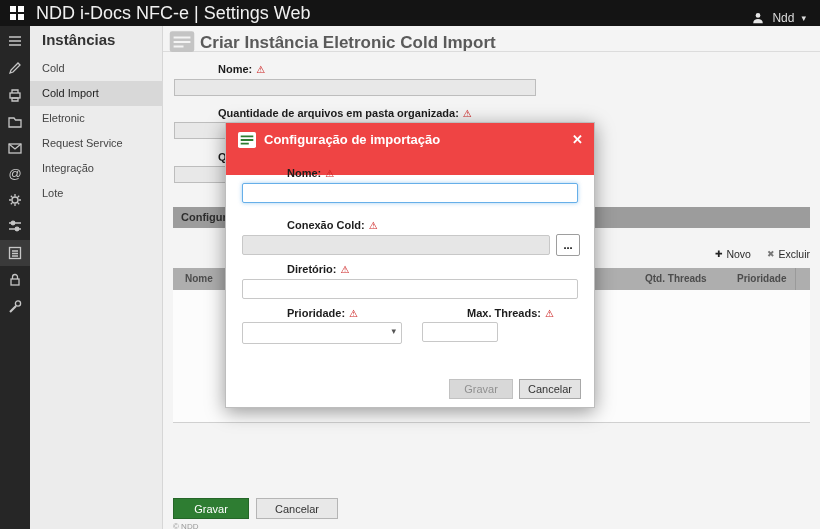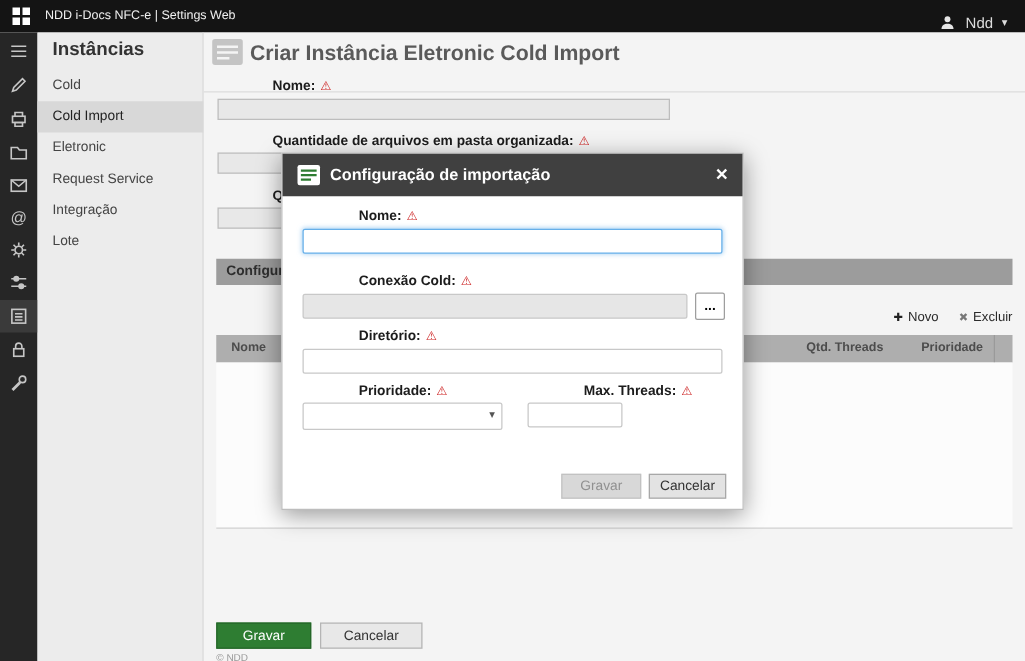--- a/index.html
+++ b/index.html
@@ -6,41 +6,41 @@
   html,body { width:820px; height:529px; overflow:hidden;
     font-family:"Liberation Sans", sans-serif; background:#f4f4f4; }
   .abs { position:absolute; }
   #app { position:relative; width:820px; height:529px; }
 
   
   #topbar { left:0; top:0; width:820px; height:26px; background:#141414; color:#eee; }
   #logo { left:10px; top:6px; width:14px; height:14px; display:grid;
     grid-template-columns:6px 6px; grid-template-rows:6px 6px; gap:2px; }
   #logo i { background:#fff; display:block; }
-  #topbar-title { left:36px; top:0; line-height:26px; font-size:10px; color:#f0f0f0; }
+  #topbar-title { left:36px; top:0; line-height:26px; font-size:18px; color:#f0f0f0; }
   #user-area { right:14px; top:0; height:36px; display:flex; align-items:center; gap:7px;
     color:#ddd; font-size:12px; cursor:pointer; }
 
   
   #iconbar { left:0; top:26px; width:30px; height:503px; background:#262626; }
   .railicon { left:7px; width:16px; height:16px; }
   .railicon svg { width:16px; height:16px; stroke:#c6c6c6; fill:none; stroke-width:1.3; }
   .rail-active-bg { left:0; width:30px; height:26px; background:#3a3a3a; }
 
   
   #sidebar { left:30px; top:26px; width:133px; height:503px; background:#ececec;
     border-right:1px solid #d6d6d6; }
   #sidebar-title { left:12px; top:5px; font-size:15px; font-weight:bold; color:#333; }
   .side-item { left:0; width:133px; height:25px; line-height:25px; padding-left:12px;
     font-size:11px; color:#444; cursor:pointer; }
   .side-item.active { background:#d8d8d8; color:#222; }
 
   
   #main { left:163px; top:26px; width:657px; height:503px; background:#f4f4f4; }
-  #page-header { left:0; top:0; width:657px; height:48px; border-bottom:1px solid #dcdcdc; }
+  #page-header { left:0; top:0; width:657px; height:26px; border-bottom:1px solid #dcdcdc; }
   #page-title { left:37px; top:7px; font-size:17px; font-weight:bold; color:#5a5a5a; }
   .lbl { font-size:11px; font-weight:bold; color:#1c1c1c; white-space:nowrap;margin-left:45px; }
   .warn { color:#cc1f1f; font-size:10px; margin-left:4px; font-weight:normal; }
   .inp-main { width:362px; height:17px; background:#e8e8e8; border:1px solid #bdbdbd; }
   #section-bar { left:10px; top:181px; width:637px; height:21px; background:#9c9c9c;
     line-height:21px; padding-left:8px; font-size:11px; font-weight:bold; color:#2e2e2e; }
   #grid-toolbar { left:10px; top:220px; width:637px; height:16px; display:flex;
     justify-content:flex-end; gap:16px; font-size:10.5px; color:#2b2b2b; }
   #grid-toolbar .tb { display:flex; align-items:center; gap:4px; cursor:pointer; }
   #table-header { left:10px; top:242px; width:637px; height:22px; background:#aeaeae; }
@@ -50,21 +50,21 @@
     border-bottom:1px solid #d0d0d0; }
   .btn-green { background:#2e7d32; border:1px solid #256628; color:#fff; font-size:11px;
     font-family:"Liberation Sans",sans-serif; cursor:pointer; }
   .btn-gray { background:#e8e8e8; border:1px solid #b5b5b5; color:#333; font-size:11px;
     font-family:"Liberation Sans",sans-serif; cursor:pointer; }
   #copyright { left:10px; top:496px; font-size:8px; color:#999; }
 
   
   #modal { left:225px; top:122px; width:370px; height:286px; background:#fff;
     box-shadow:0 4px 18px rgba(0,0,0,.4); border:1px solid #bdbdbd; }
-  #modal-header { left:0; top:0; width:368px; height:34px; background:#404040; }
+  #modal-header { left:0; top:0; width:368px; height:52px; background:#ef4444; }
   #modal-title { left:38px; top:0; line-height:34px; font-size:13px; font-weight:bold; color:#fff; }
   #modal-close { right:11px; top:0; line-height:34px; font-size:13px; font-weight:bold;
     color:#fff; cursor:pointer; }
   .inp-modal { height:20px; border:1px solid #c8c8c8; background:#fff; padding:0 5px;
     font-size:11px; font-family:"Liberation Sans",sans-serif; border-radius:2px; }
   .inp-focus { border:1px solid #66afe9; box-shadow:0 0 4px rgba(102,175,233,.6); }
   .inp-disabled { background:#e6e6e6; }
   #more-btn { width:24px; height:22px; background:#fff; border:1px solid #9e9e9e;
     border-radius:2px; font-size:11px; font-weight:bold; line-height:18px; cursor:pointer; }
   .select-wrap { height:22px; }

